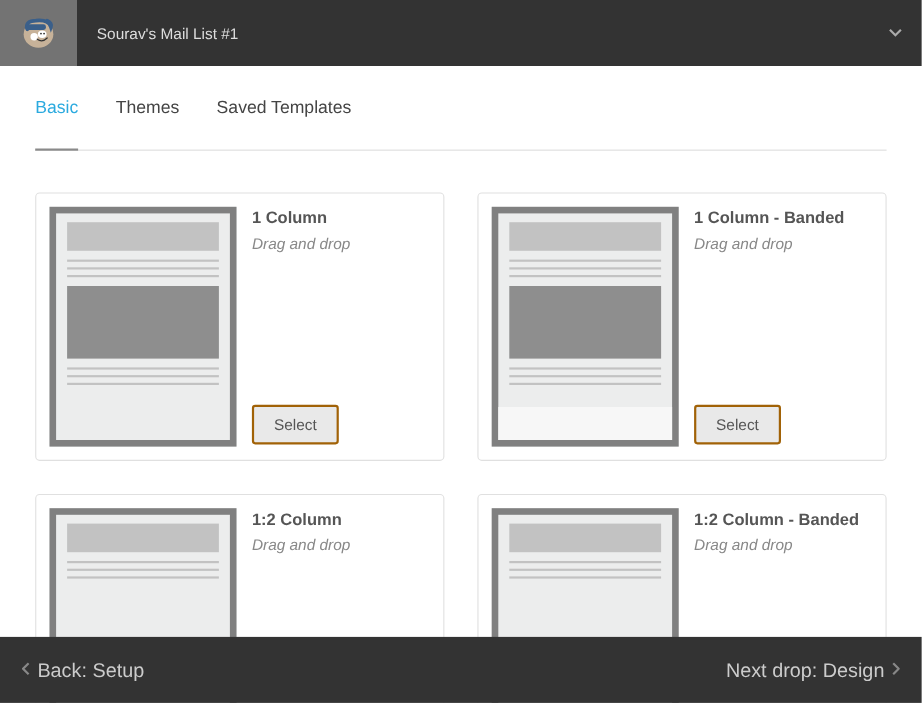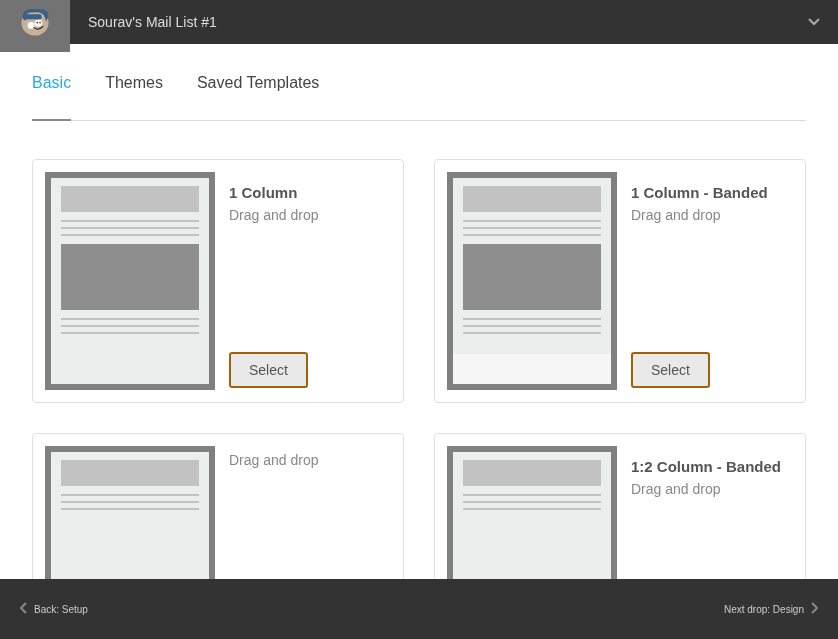--- a/index.html
+++ b/index.html
@@ -6,21 +6,21 @@
   body {
     font-family: "Helvetica Neue", Helvetica, Arial, sans-serif;
     background: #fff;
     color: #333;
     width: 838px;
     height: 639px;
     overflow: hidden;
     position: relative;
   }
   .topbar {
-    height: 44px;
+    height: 60px;
     background: #333333;
     display: flex;
     align-items: center;
   }
   .logo-box {
     width: 70px;
     height: 60px;
     background: #737373;
     display: flex;
     align-items: center;
@@ -102,22 +102,22 @@
   .block-sm { height: 26px; background: #c2c2c2; }
   .lines { display:flex; flex-direction:column; gap:5px; }
   .line { height:2px; background:#c2c2c2; }
   .block-lg { height:66px; background:#8e8e8e; }
   .band { height:30px; background:#f7f7f7; margin-top:auto; }
   .meta {
     flex:1;
     display:flex;
     flex-direction:column;
   }
-  .tpl-title { font-size:15px; font-weight:600; color:#555; margin-top:12px; }
-  .tpl-sub { font-size:14px; color:#888; margin-top:6px; }
+  .tpl-title { font-size:15px; font-weight:600; color:#555; margin-top:2px; }
+  .tpl-sub { font-size:14px; color:#888; margin-top:6px;font-style:italic; }
   .select-btn {
     align-self:flex-start;
     margin-top:auto;
     margin-bottom:2px;
     background:#e9e9e9;
     border:2px solid #a16207;
     border-radius:3px;
     padding:8px 18px;
     font-size:14px;
     color:#555;
@@ -126,21 +126,21 @@
   .footer {
     position:absolute;
     left:0; right:0; bottom:0;
     height:60px;
     background:#333333;
     display:flex;
     align-items:center;
     justify-content:space-between;
     padding:0 20px;
     color:#ccc;
-    font-size:10px;
+    font-size:18px;
   }
   .footer .nav {
     display:flex;
     align-items:center;
     gap:6px;
     cursor:pointer;
   }
   .footer .arrow { font-size:14px; color:#888; }
 </style>
 </head>
@@ -227,20 +227,21 @@
     <div class="card">
       <div class="thumb">
         <div class="block-sm"></div>
         <div class="lines">
             <div class="line"></div>
             <div class="line"></div>
             <div class="line"></div>
           </div>
       </div>
       <div class="meta">
+        <div class="tpl-title">1:2 Column</div>
         <div class="tpl-sub">Drag and drop</div>
       </div>
     </div>
 
     <div class="card">
       <div class="thumb banded">
         <div class="pad">
           <div class="block-sm"></div>
           <div class="lines">
               <div class="line"></div>

